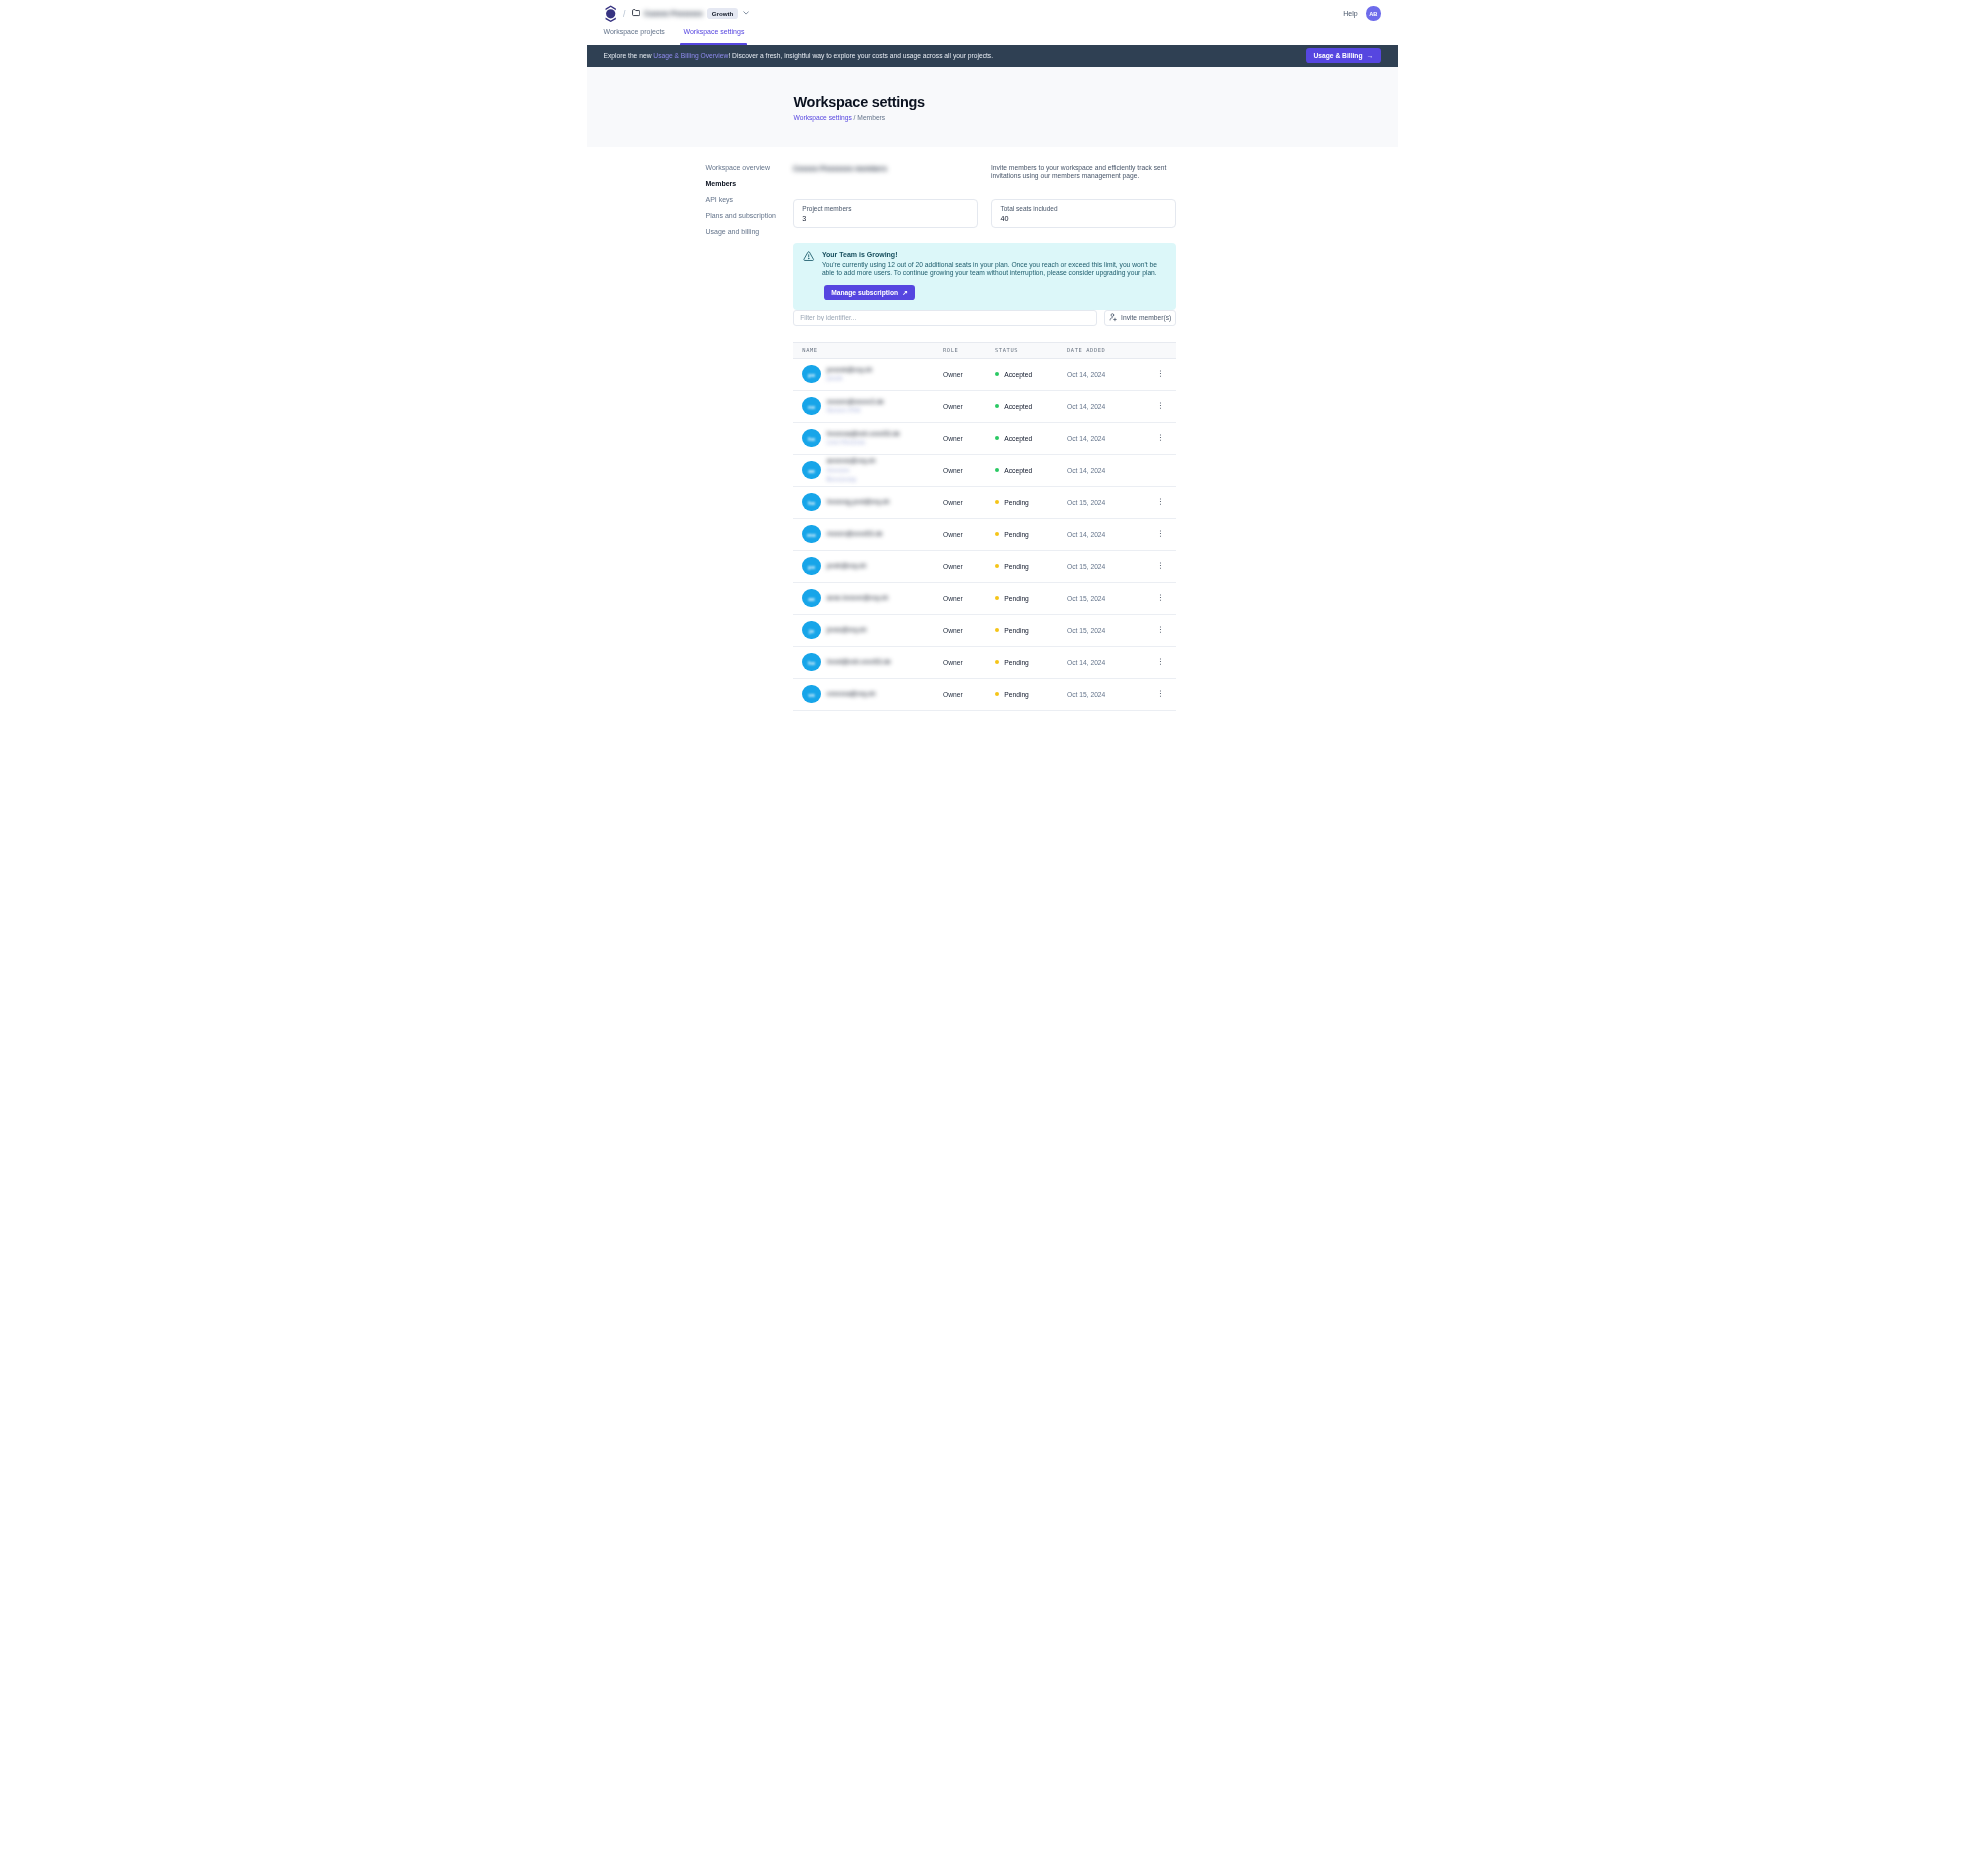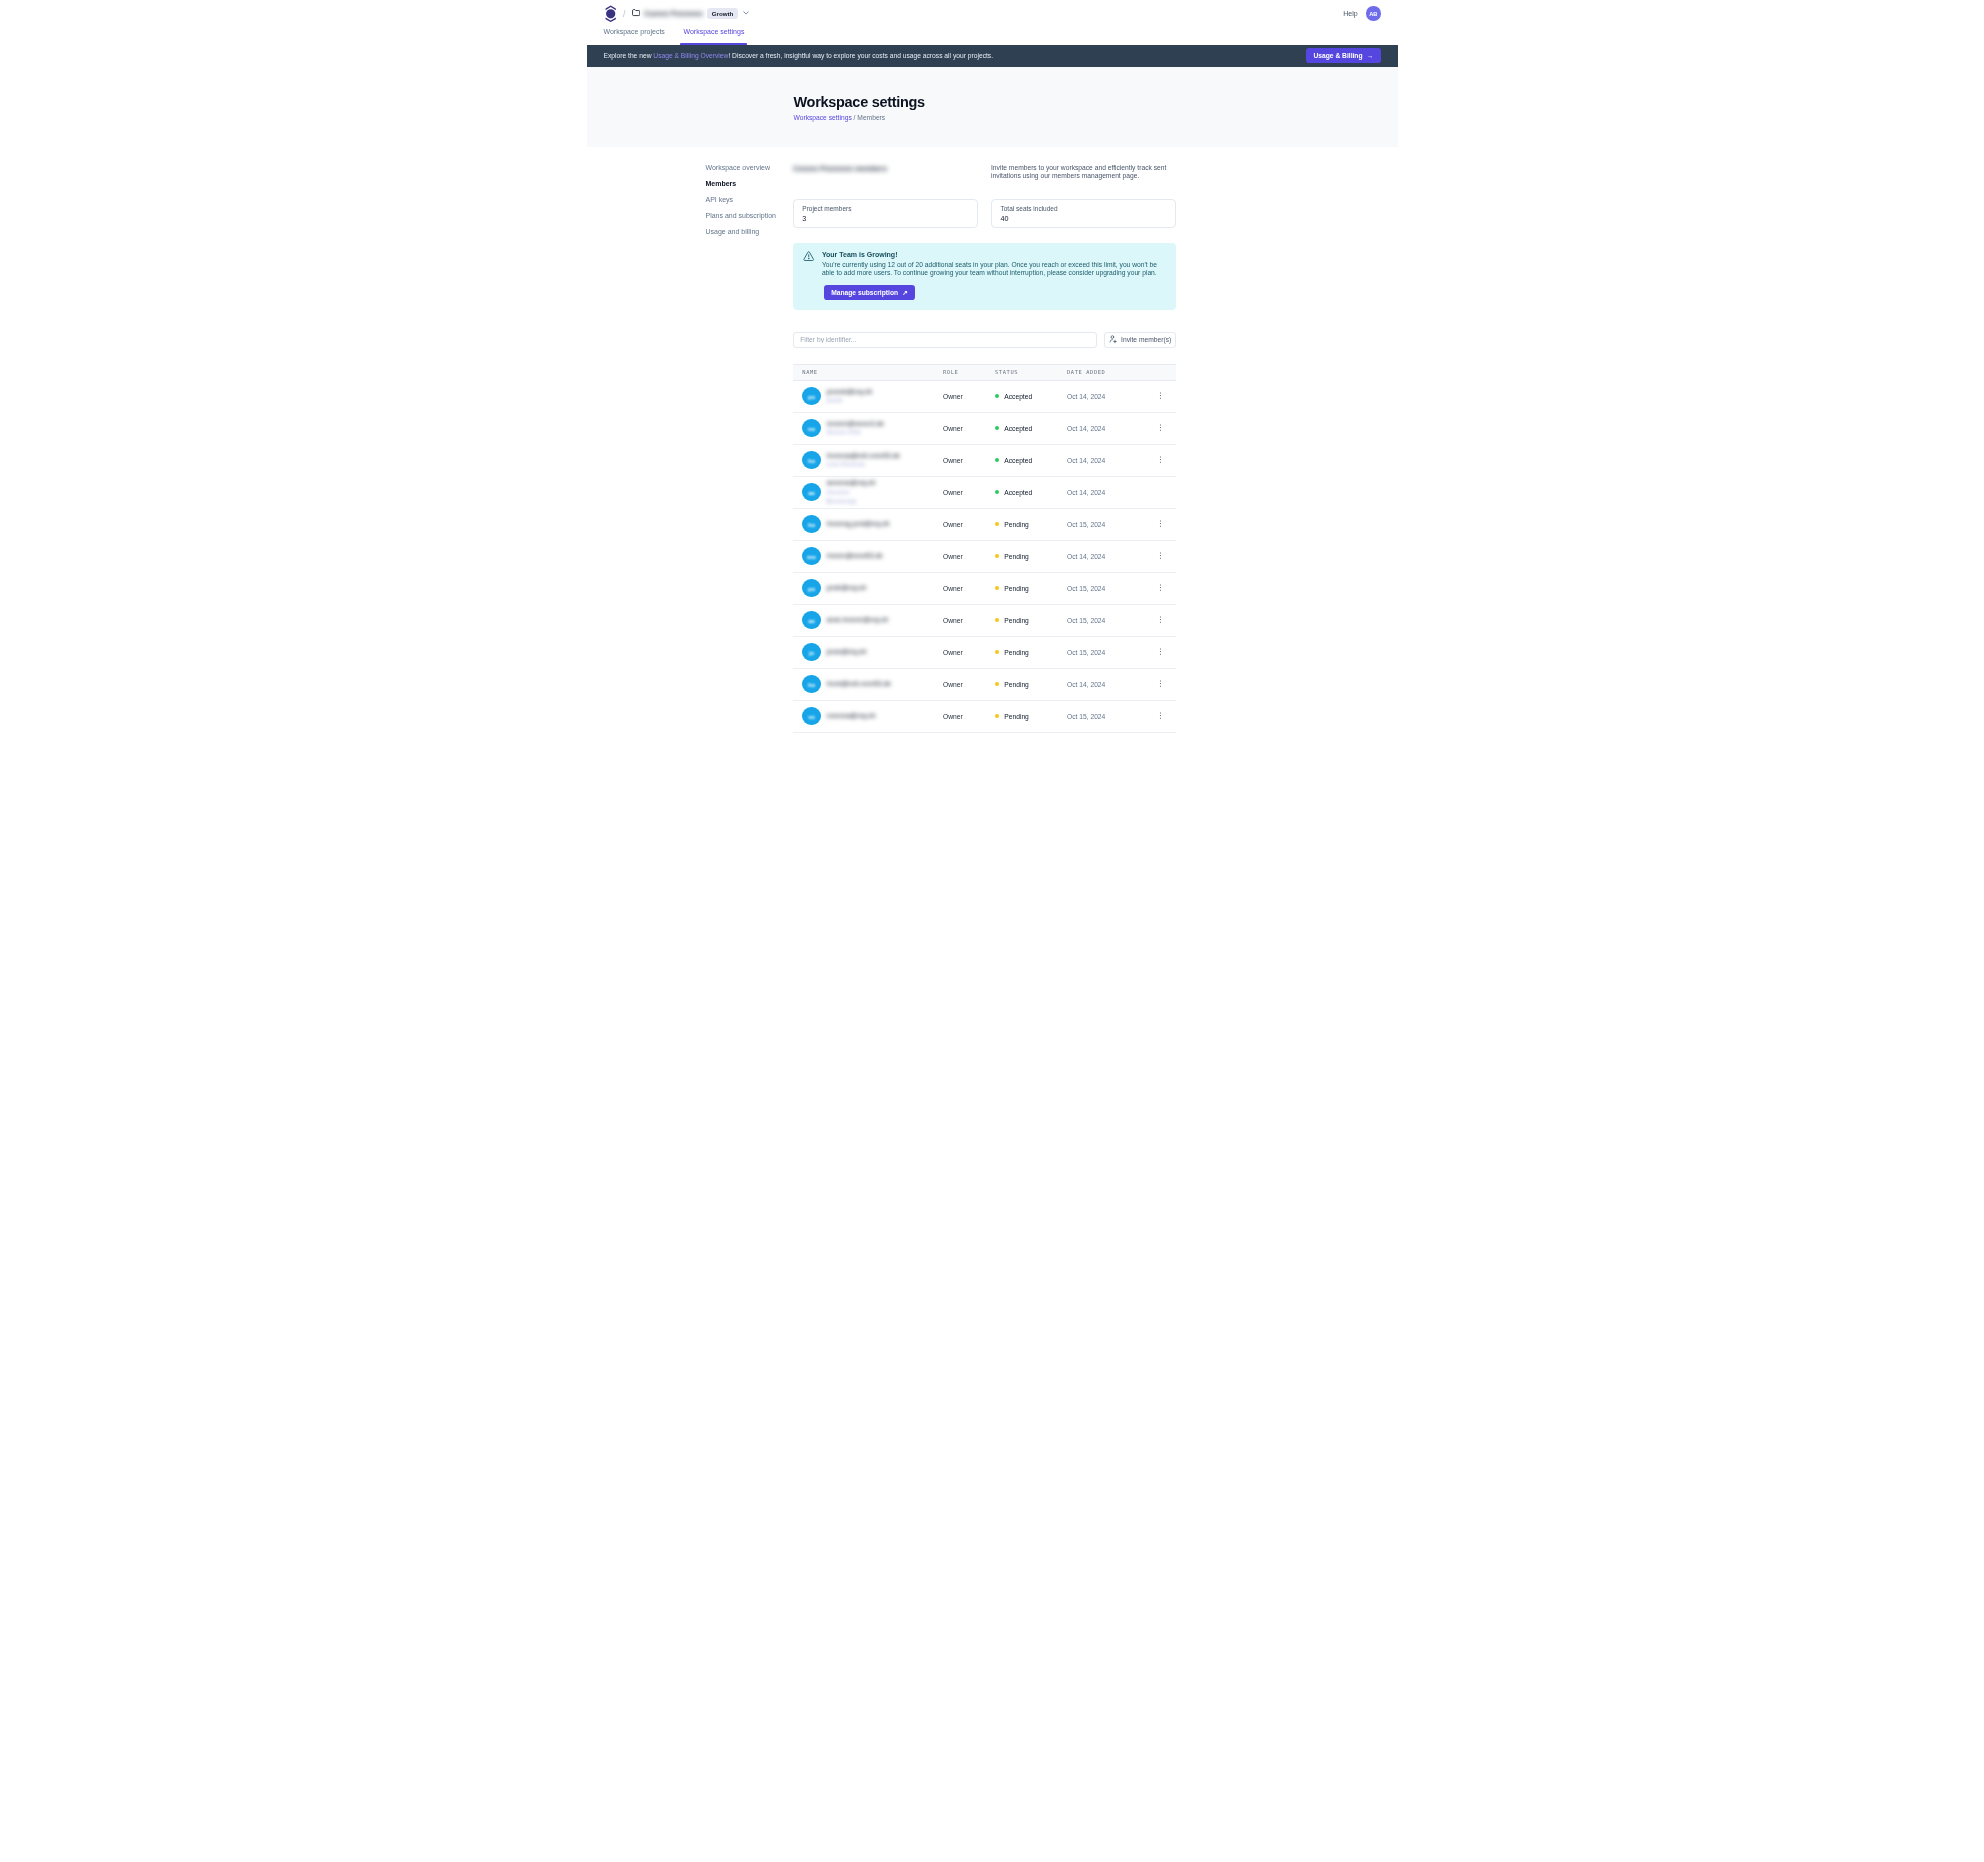--- a/index.html
+++ b/index.html
@@ -69,21 +69,21 @@
   .alert { margin-top:14.5px; background:#dcf7f9; border-radius:4.1px; padding:8.3px 10.3px 9.3px 10.3px; }
   .alert-head { display:flex; gap:7.2px; }
   .alert-icon { flex:none; margin-top:0.5px; color:#1c5b6b; }
   .alert-title { font-size:7px; font-weight:700; color:#174f5e; }
   .alert-body { margin-top:3.1px; font-size:6.7px; line-height:8.3px; color:#1c5b6b; max-width:351px; }
   .alert-btn { margin-top:7.2px; margin-left:20.7px; background:#5646e0; color:#fff; border:none;
         border-radius:3.1px; height:15.5px; padding:0 7.2px; font-size:6.7px; font-weight:600;
         font-family:inherit; display:inline-flex; align-items:center; gap:4.1px; cursor:pointer; }
 
   
-  .toolbar { display:flex; margin-top:22px; gap:7px; }
+  .toolbar { display:flex; gap:7px; }
   .filter-input { flex:1; height:16.5px; border:0.5px solid #e4e8ef; border-radius:3.1px; padding:0 6.2px;
         font-size:6.7px; font-family:inherit; color:#0f172a; outline:none; }
   .filter-input::placeholder { color:#9aa6b5; }
   .invite-btn { width:72px; height:16.5px; background:#fff; border:0.5px solid #e4e8ef; border-radius:3.1px;
         font-size:6.7px; color:#475569; font-family:inherit; display:flex; align-items:center;
         justify-content:center; gap:4.1px; cursor:pointer; }
 
   
   .members-table { margin-top:15.5px; }
   .thead { display:flex; align-items:center; height:17px; background:#f8f9fb;

